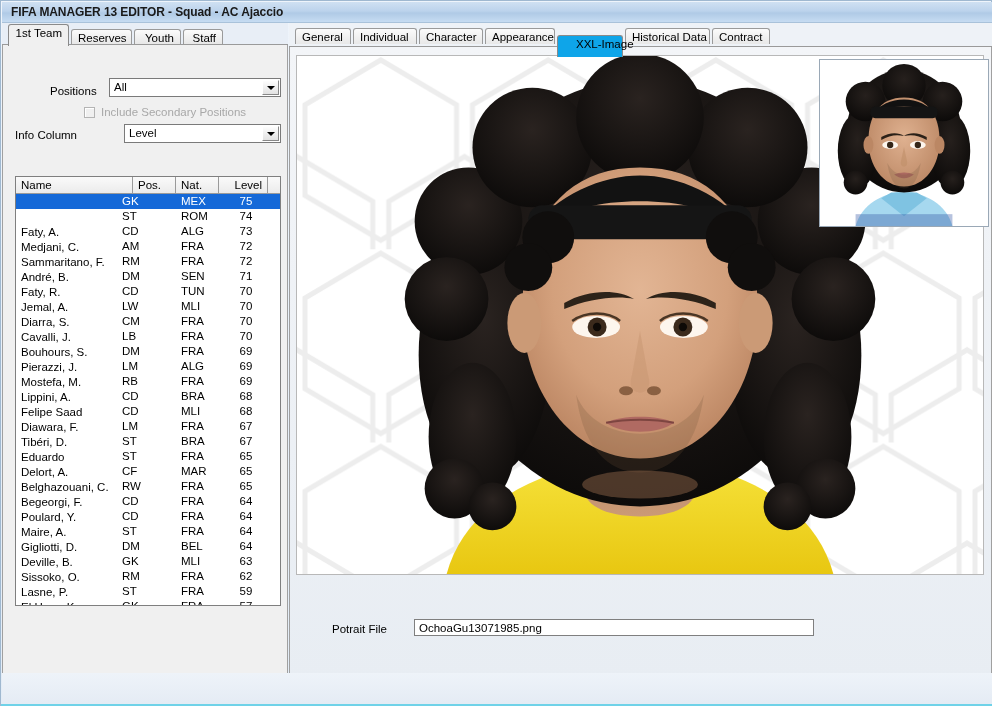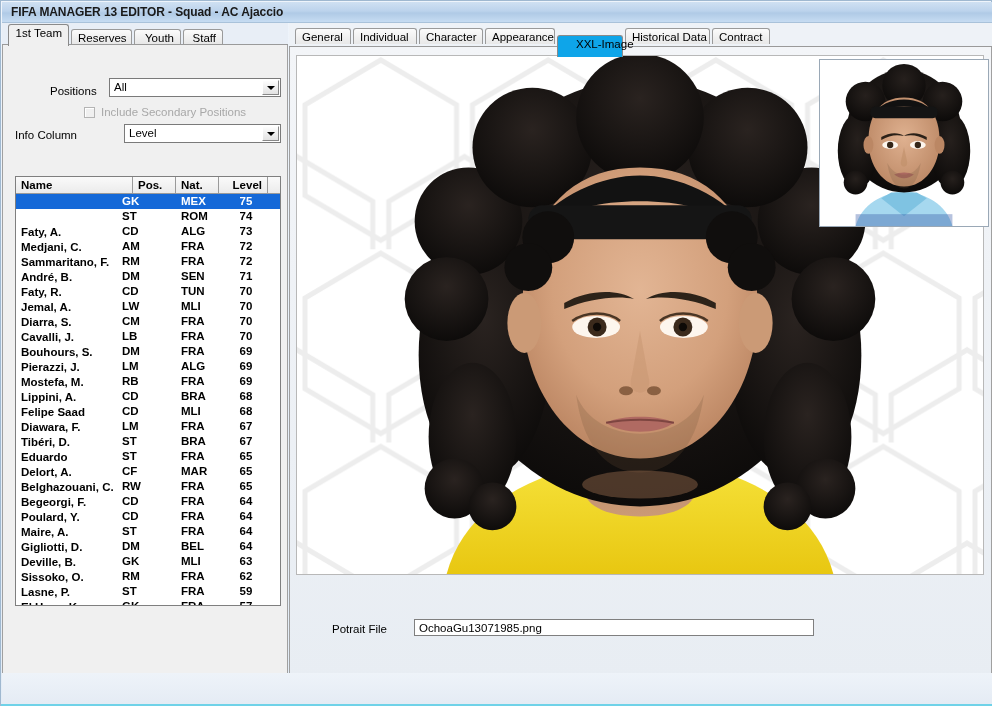--- a/index.html
+++ b/index.html
@@ -90,21 +90,20 @@
     box-sizing:border-box;
   }
   .chk-label{position:absolute;font-size:11.5px;color:#a8a8a8;white-space:nowrap;}
 
   
   .listbox{
     position:absolute;left:12px;top:131px;width:266px;height:430px;
     background:#fff;border:1px solid #7f7f7f;
     box-sizing:border-box;
     overflow:hidden;
-    font-weight:bold;
   }
   .lhead{
     position:absolute;left:0;top:0;width:100%;height:17px;
     background:linear-gradient(180deg,#fafafa,#ebebeb);
     border-bottom:1px solid #9a9a9a;
     box-sizing:border-box;
   }
   .lhead .hc{
     position:absolute;top:0;height:16px;
     border-right:1px solid #9a9a9a;

